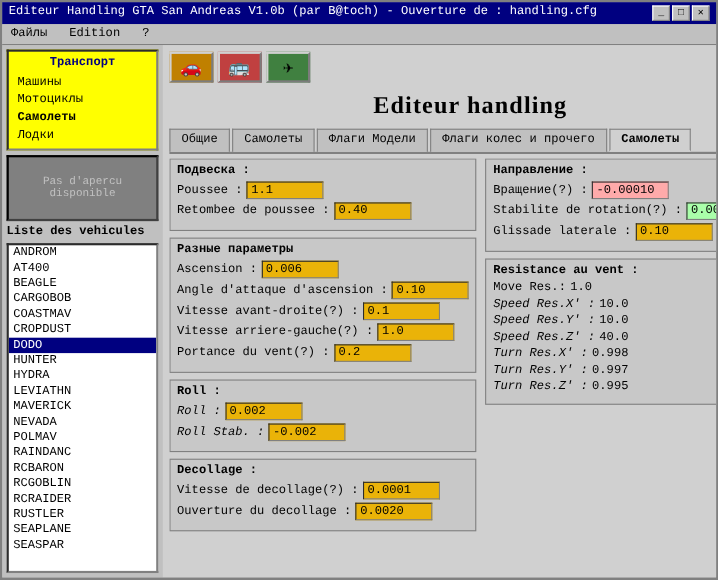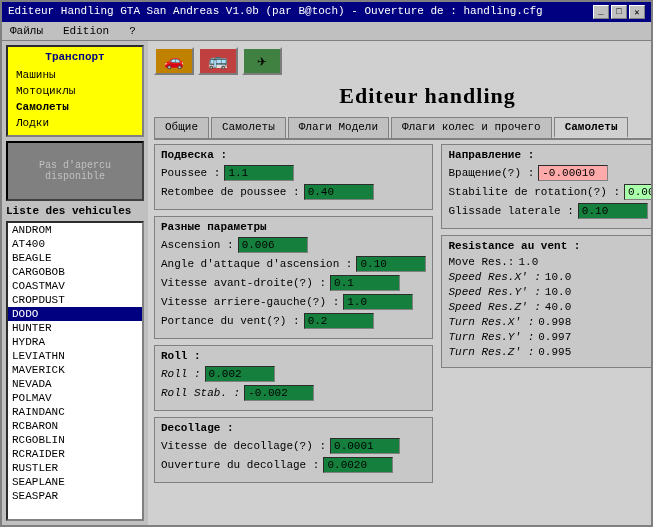--- a/index.html
+++ b/index.html
@@ -202,21 +202,21 @@
     }
     .field-label {
       font-size: 11px;
       color: #000;
       white-space: nowrap;
     }
     .field-label.italic {
       font-style: italic;
     }
     .field-input {
-      background: #15803d;
+      background: #eab308;
       border: 1px inset #808080;
       padding: 1px 3px;
       font-size: 11px;
       font-family: 'Courier New', monospace;
       color: #000;
       width: 70px;
     }
     .field-value {
       font-size: 11px;
       color: #000;

